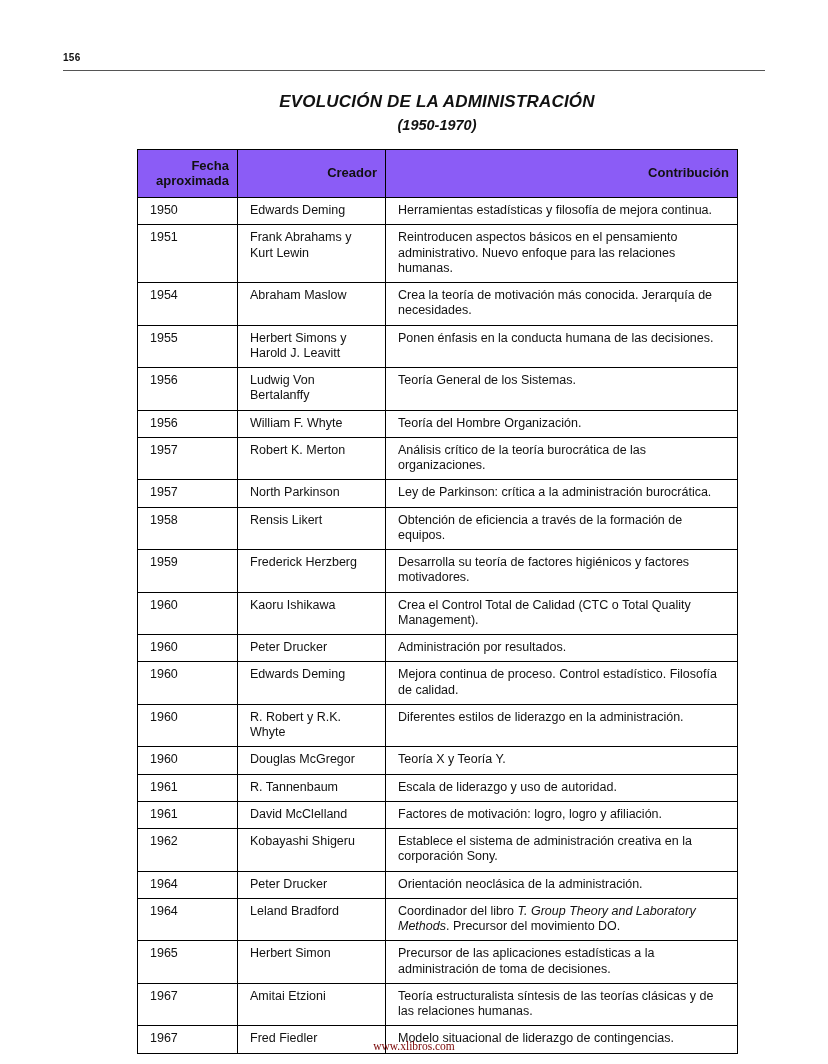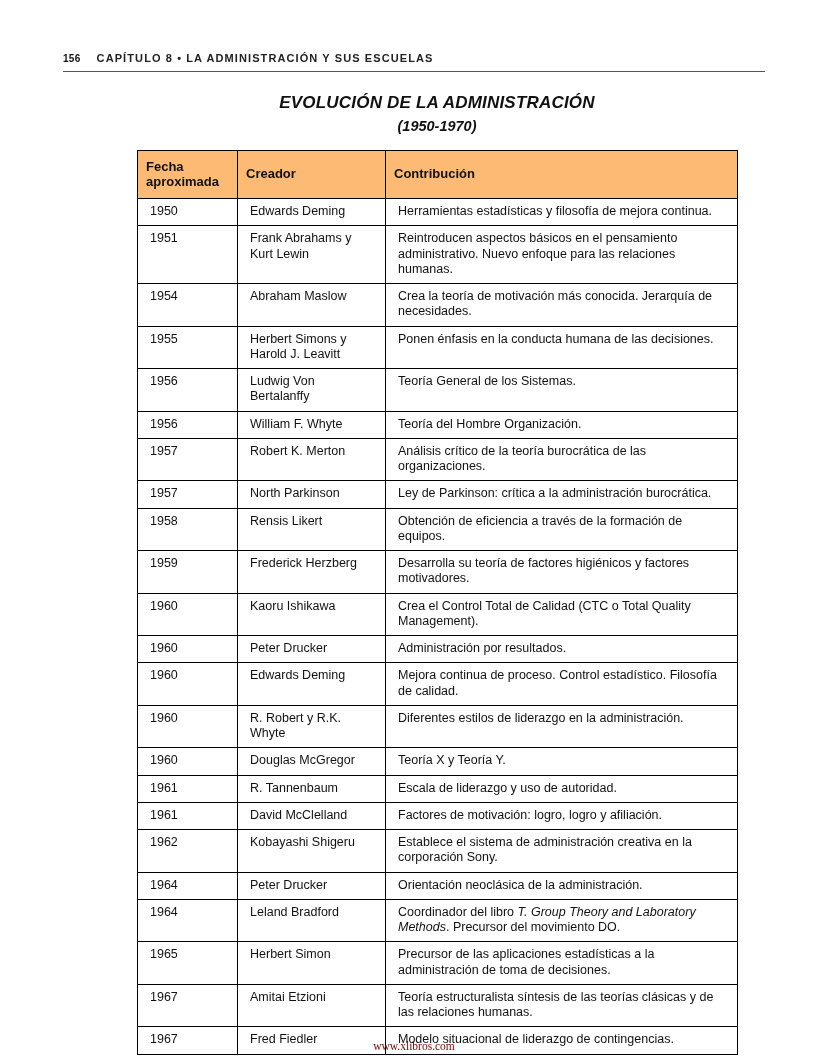--- a/index.html
+++ b/index.html
@@ -12,21 +12,21 @@
   .page-number { font-size: 10px; font-weight: bold; letter-spacing: .3px; }
   .chapter { font-size: 11px; letter-spacing: 1.1px; color: #222; font-weight: bold; }
   .head-rule { border: 0; border-top: 1.3px solid #555; margin-top: 7px; }
 
   .title-block { width: 600px; margin: 21px 0 0 74px; text-align: center; font-style: italic; }
   .doc-title { font-size: 17px; font-weight: bold; letter-spacing: .2px; }
   .doc-subtitle { font-size: 14.5px; font-weight: bold; margin-top: 5px; }
 
   table.evo { border-collapse: collapse; width: 600px; margin: 16px 0 0 74px; table-layout: fixed; border: 1.6px solid #000; }
   table.evo th {
-    background: #fdba74; font-size: 13px; font-weight: bold; text-align: left;
+    background: #8b5cf6; font-size: 13px; font-weight: bold; text-align: right;
     vertical-align: middle; height: 48px; padding: 6px 8px;
     border: 1.1px solid #000; border-bottom: 1.6px solid #000; line-height: 1.15;
   }
   table.evo td {
     font-size: 12.5px; line-height: 1.22; vertical-align: top;
     padding: 5px 10px 6px 12px; border: 1.1px solid #000;
   }
   td.col-fecha { padding-left: 4px; padding-right: 4px; }
   .w-fecha { width: 100px; } .w-creador { width: 148px; } .w-contrib { width: 352px; }
   .italic { font-style: italic; }
@@ -37,21 +37,20 @@
     text-decoration: none; display: block;
   }
 </style>
 </head>
 <body>
 
 <div class="page">
 
   <div class="running-head">
     <span class="page-number">156</span>
-    <span class="chapter">CAPÍTULO 8 • LA ADMINISTRACIÓN Y SUS ESCUELAS</span>
   </div>
   <hr class="head-rule">
 
   <div class="title-block">
     <div class="doc-title">EVOLUCIÓN DE LA ADMINISTRACIÓN</div>
     <div class="doc-subtitle">(1950-1970)</div>
   </div>
 
   <table class="evo">
     <colgroup>

